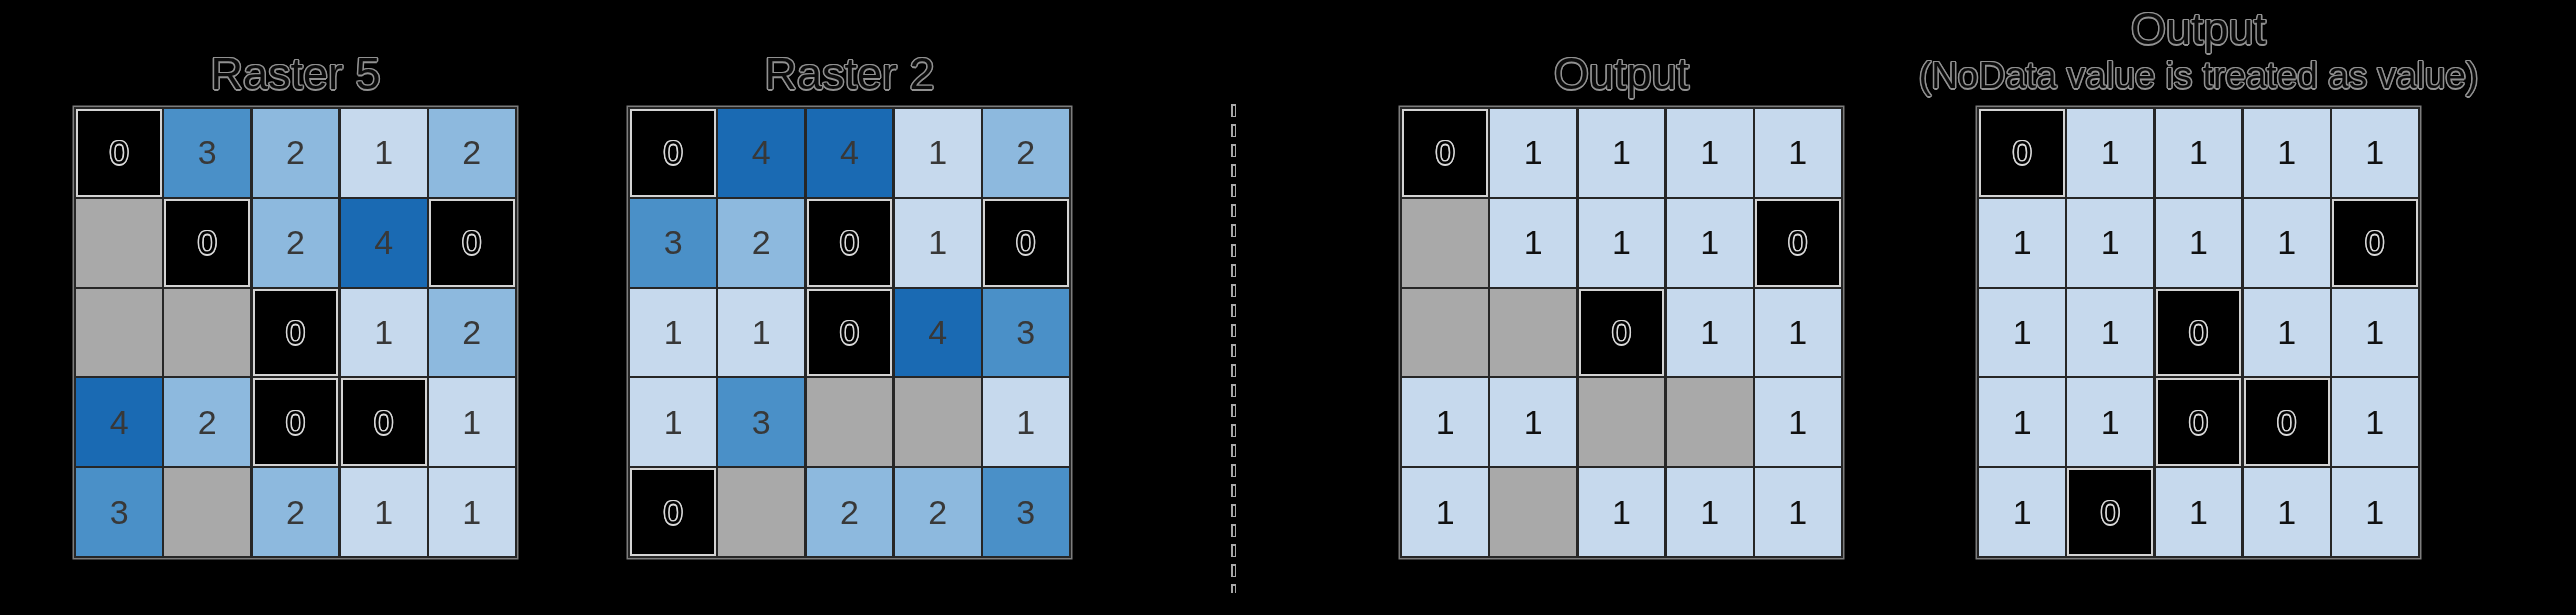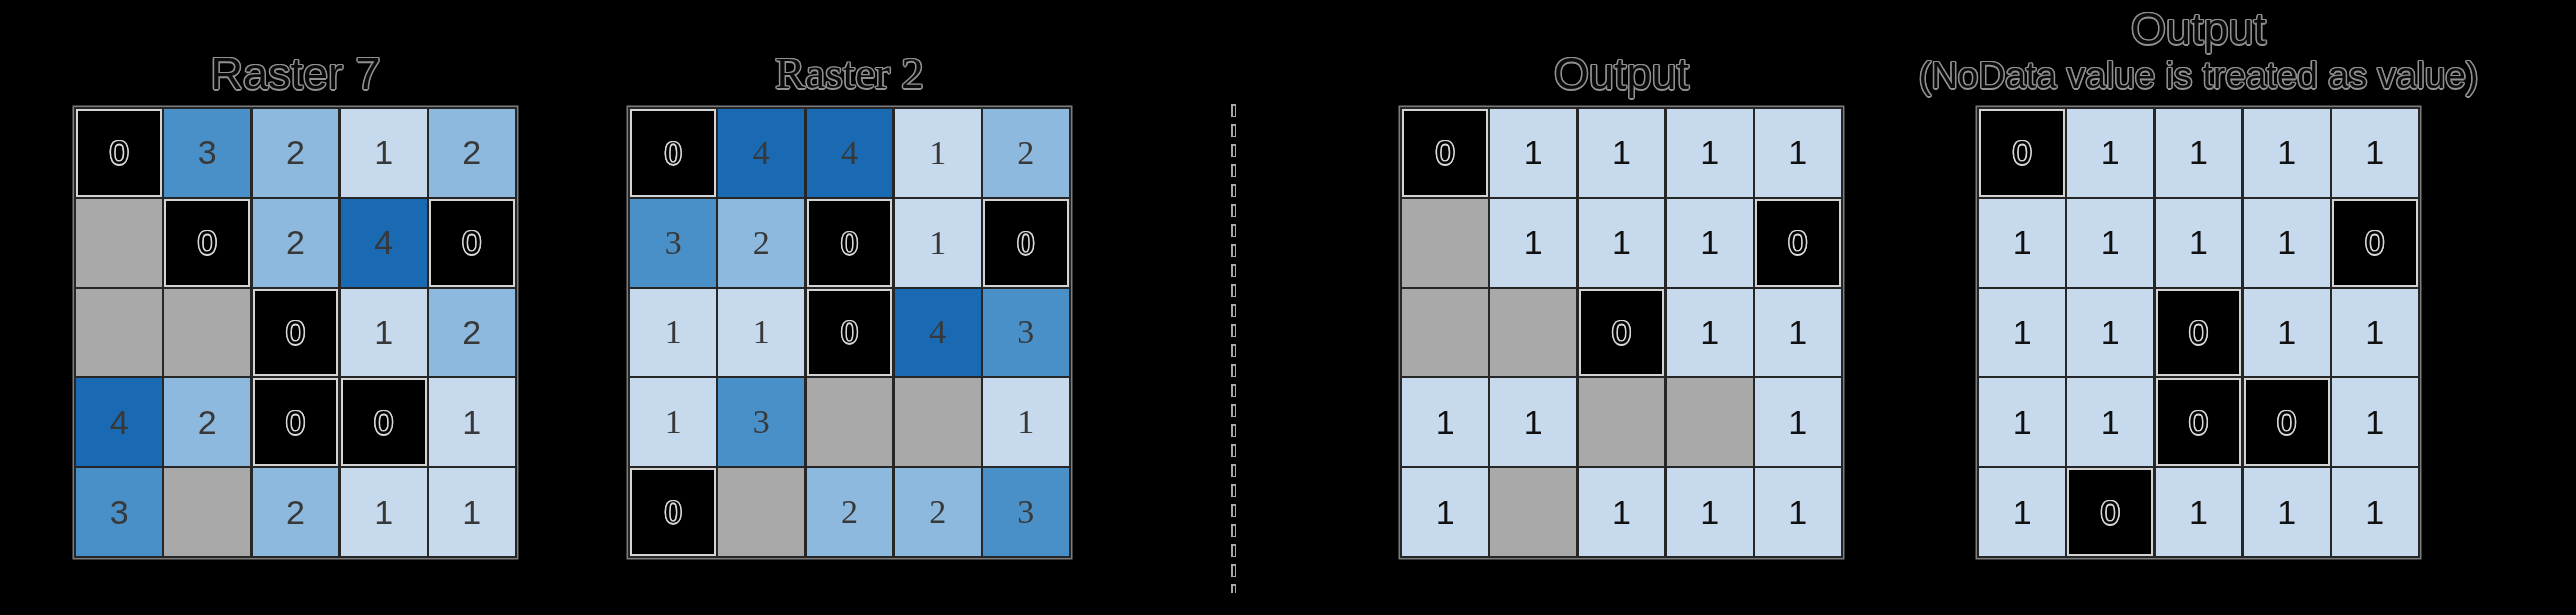--- a/index.html
+++ b/index.html
@@ -6,21 +6,21 @@
   #canvas{
     position:relative;
     width:2576px;height:616px;
     background:#000;
     overflow:hidden;
     font-family:"Liberation Sans", sans-serif;
   }
   
   .grid-block{position:absolute;top:0;width:443px;}
   .block-0{left:74px;}
-  .block-1{left:628px;font-family:Liberation Serif, serif;}
+  .block-1{left:628px;}
   .block-2{left:1400px;}
   .block-3{left:1977px;}
 
   .title-area{
     height:107px;box-sizing:border-box;
     display:flex;flex-direction:column;justify-content:flex-end;align-items:center;
     padding-bottom:9px;
   }
   .halo-text{
     color:#0a0a0a;
@@ -68,21 +68,21 @@
     background:repeating-linear-gradient(to bottom,#000 0 10.4px,transparent 10.4px 20px);
   }
 </style>
 </head>
 <body>
 
 <div id="canvas">
 
   <section class="grid-block block-0">
     <div class="title-area">
-      <div class="grid-title halo-text">Raster 7</div>
+      <div class="grid-title halo-text">Raster 5</div>
 
     </div>
     <div class="grid grid-raster">
         <div class="cell v0" style="background: rgb(0, 0, 0);">
           <span class="digit halo-digit">0</span>
         </div>
         <div class="cell v3" style="background: rgb(74, 144, 200);">
           <span class="digit">3</span>
         </div>
         <div class="cell v2" style="background: rgb(141, 185, 222);">

